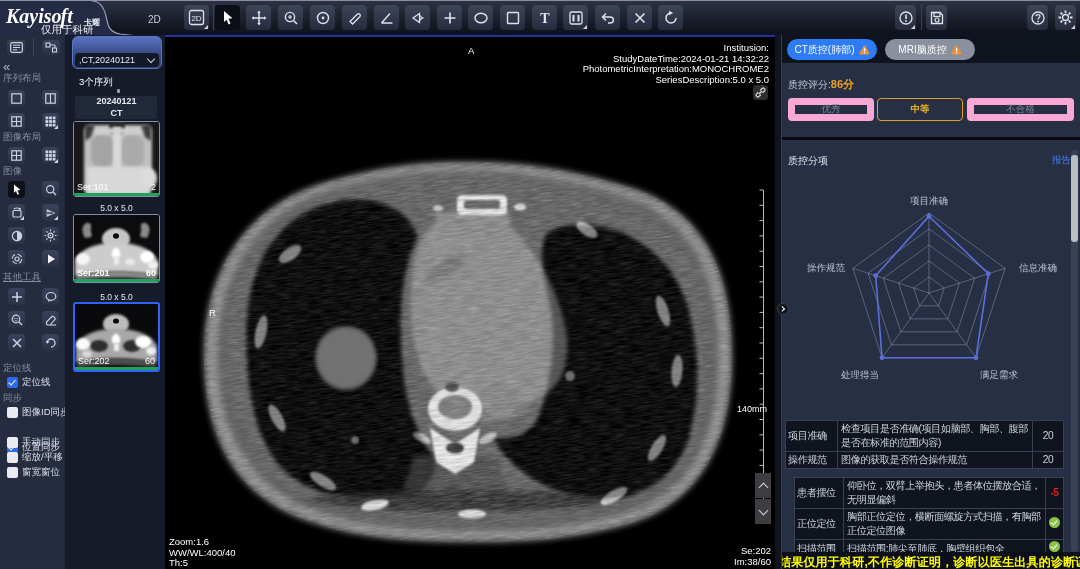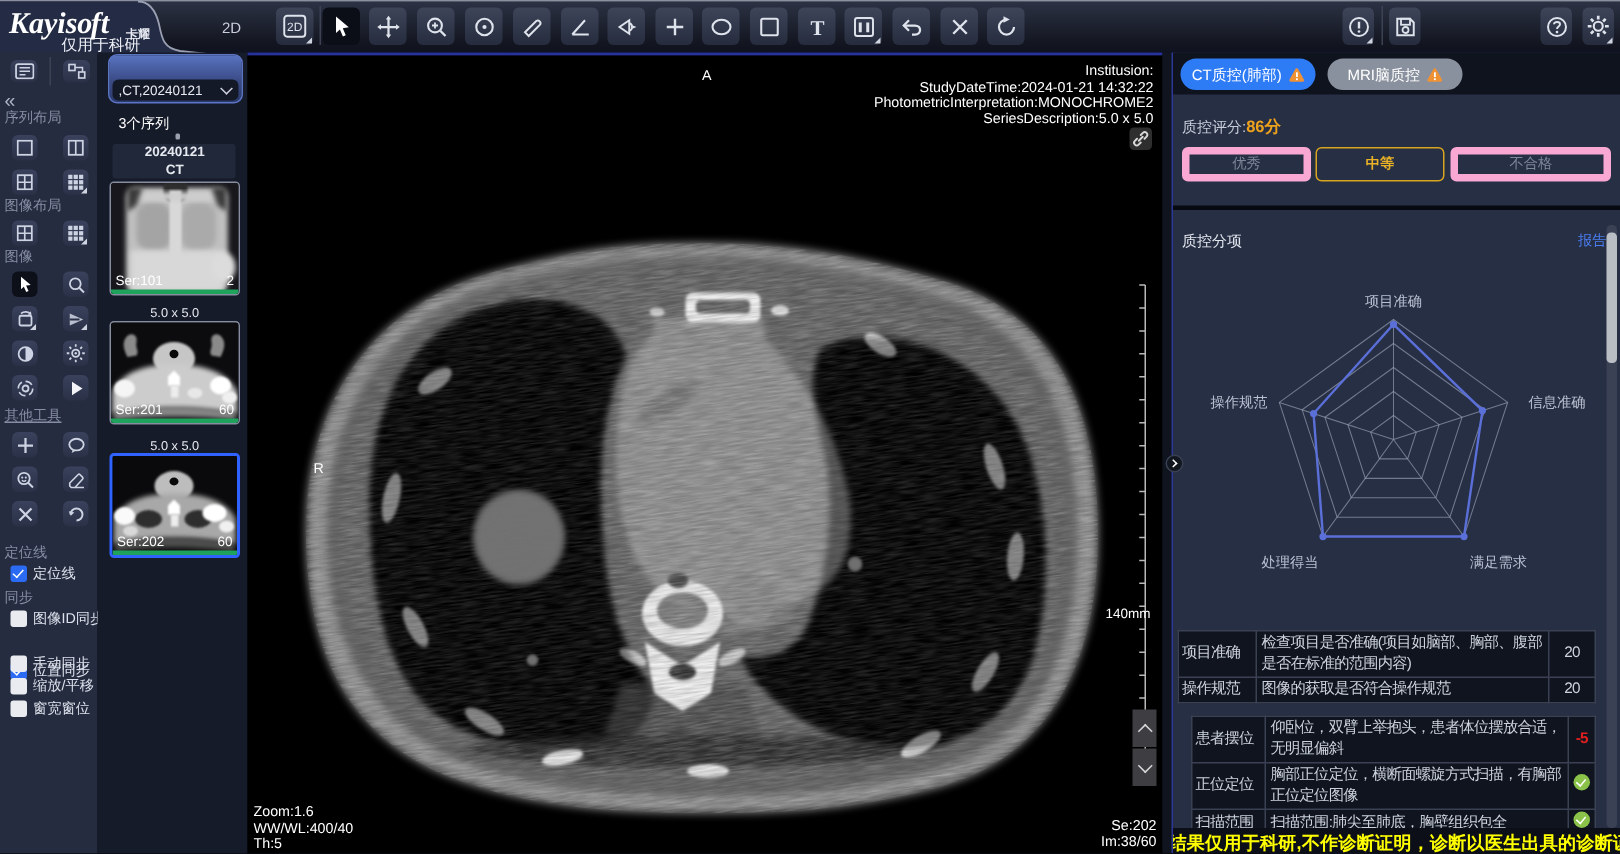--- a/index.html
+++ b/index.html
@@ -52,21 +52,21 @@
 
 #rightpanel{left:782px;top:35px;width:298px;height:534px;background:#272f45;}
 #tabbar{left:0;top:0;width:298px;height:28px;background:#0f131e;}
 .pill{position:absolute;top:4px;height:21px;border-radius:10.5px;font-size:10px;color:#fff;display:flex;align-items:center;justify-content:center;gap:4px;}
 #pill1{left:5px;width:90px;background:#2e7bf6;}
 #pill2{left:103px;width:90px;background:#8a919e;}
 .warn{position:relative;display:inline-block;width:11px;height:10px;}
 .warn svg{position:absolute;left:0;top:0;}
 #score{left:6px;top:42px;font-size:10px;color:#c7cdd9;}
 #score b{color:#efa21c;font-size:11px;}
-.qbtn{position:absolute;top:63px;height:23px;border:5px solid #f9a8d4;border-radius:4px;color:#7e8798;font-size:9.5px;display:flex;align-items:center;justify-content:center;}
+.qbtn{position:absolute;top:63px;height:23px;border:7px solid #f9a8d4;border-radius:4px;color:#7e8798;font-size:9.5px;display:flex;align-items:center;justify-content:center;}
 .qbtn.mid{border:1px solid #d9a41f;color:#e8b126;font-weight:bold;}
 #divider{left:0;top:102px;width:298px;height:2.5px;background:#070a10;}
 #subhdr{left:6px;top:119px;font-size:10px;color:#e3e7ee;}
 #report{left:270px;top:119px;font-size:9.5px;color:#4a7df0;}
 
 .qtable{position:absolute;border-collapse:collapse;font-size:10.2px;color:#ccd2dc;background:#0f141f;table-layout:fixed;letter-spacing:-0.50px;}
 .qtable td{border:1px solid #3a4153;padding:1px 3px;vertical-align:middle;line-height:14px;overflow:hidden;}
 .qtable td:first-child{white-space:nowrap;padding:1px 2px;}
 .qtable .c{text-align:center;}
 #marquee{left:0;top:517px;width:298px;height:17px;background:#0c0f17;overflow:hidden;}
@@ -440,21 +440,21 @@
         <ellipse cx="75" cy="56" rx="8" ry="10" fill="#dcdcdc" filter="url(#b2)"></ellipse>
         <rect x="15" y="6" width="58" height="6" fill="#cfcfcf" filter="url(#b2)"></rect>
         <path d="M11 3 l10 0 -4 12 -6 4 Z" fill="#3a3a3a" filter="url(#b2)"></path>
         <path d="M77 3 l-10 0 4 12 6 4 Z" fill="#3a3a3a" filter="url(#b2)"></path>
       </svg>
       <div class="thser">Ser:101</div>
         <div class="thnum">2</div>
         <div class="thbar"></div>
     </div>
     <div class="thlbl" style="top:168px;">5.0 x 5.0</div>
-    <div class="thbox" id="th2" style="top:179px;height:69px;">
+    <div class="thbox" id="th2" style="top:179px;height:69px;font-weight:bold;">
       <svg width="85" height="67" viewBox="0 0 85 67">
         <rect width="85" height="67" fill="#0c0c0f"></rect>
         <path d="M10 10 c3 -4 8 -2 7 3 c-1 4 2 6 0 9 l-6 1 c-2 -4 -4 -9 -1 -13 Z" fill="#8a8a8a" filter="url(#b1)"></path>
         <path d="M74 10 c-3 -4 -8 -2 -7 3 c1 4 -2 6 0 9 l6 1 c2 -4 4 -9 1 -13 Z" fill="#8a8a8a" filter="url(#b1)"></path>
         <ellipse cx="42" cy="24" rx="14" ry="11" fill="#c6c6c6" filter="url(#b1)"></ellipse>
         <path d="M1 46 C8 32 24 28 42 28 C60 28 77 32 84 46 L84 61 C60 56 25 56 1 61 Z" fill="#cccccc" filter="url(#b2)"></path>
         <path d="M2 60 C25 55 60 55 83 60 L83 65 C60 62 25 62 2 65 Z" fill="#8a8a8a" filter="url(#b2)"></path>
         <ellipse cx="42" cy="21" rx="3" ry="2.8" fill="#0a0a0a"></ellipse>
         <path d="M38 36 L42 32 L46 36 L46 42 L38 42 Z" fill="#fff" filter="url(#b1)"></path>
         <rect x="40" y="42" width="5" height="8" fill="#ededed" filter="url(#b1)"></rect>

